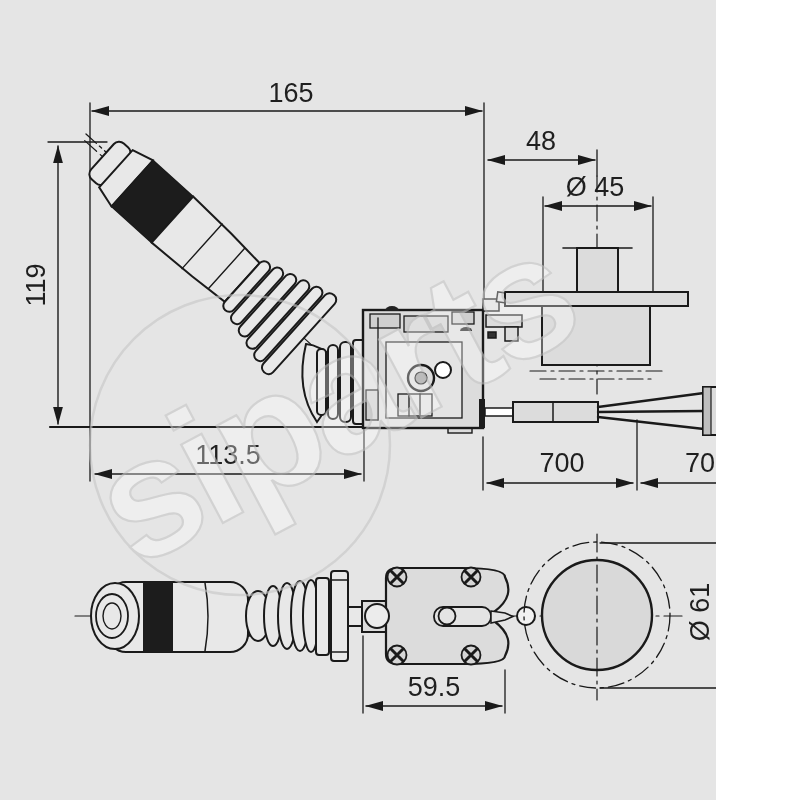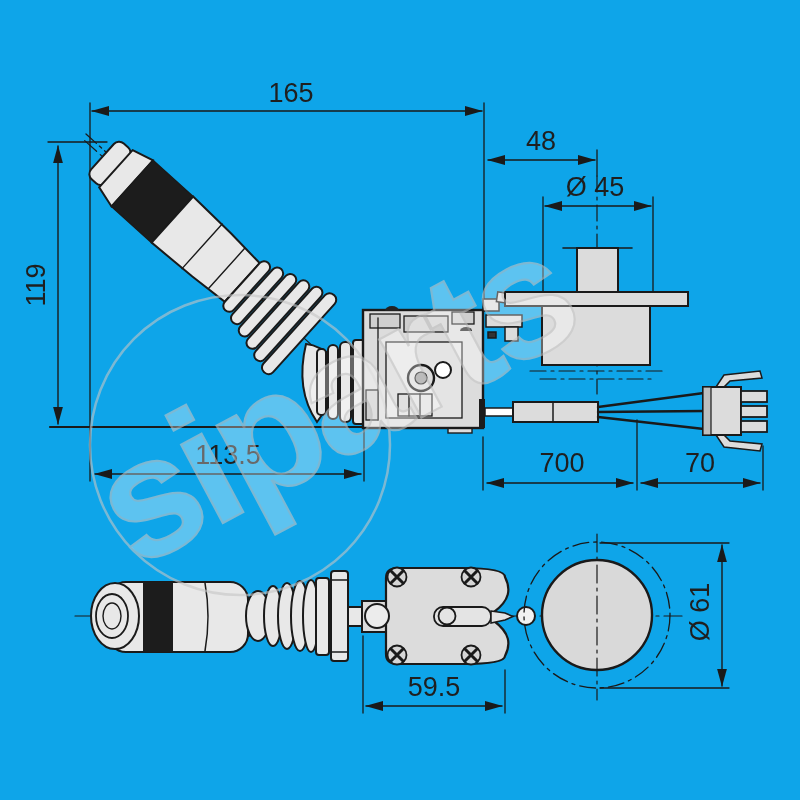--- a/index.html
+++ b/index.html
@@ -1,16 +1,16 @@
 <!DOCTYPE html>
 <html><head>
 <meta charset="utf-8">
 <style>
   html,body{margin:0;padding:0;background:#ffffff;}
-  .stage{position:relative;width:800px;height:800px;background:#0ea5e9;overflow:hidden;}
+  .stage{position:relative;width:716px;height:800px;background:#e5e5e5;overflow:hidden;}
   svg{display:block;}
   text.dim{font-family:"Liberation Sans",sans-serif;font-size:27px;fill:#1f1f1f;}
   text.wm{font-family:"Liberation Sans",sans-serif;font-weight:bold;font-size:168px;
           fill:rgba(255,255,255,0.55);stroke:#c6c6c6;stroke-width:2.2px;letter-spacing:-6px;}
 </style>
 </head>
 <body>
 
 <div class="stage">
 <svg width="800" height="800" viewBox="0 0 800 800">

